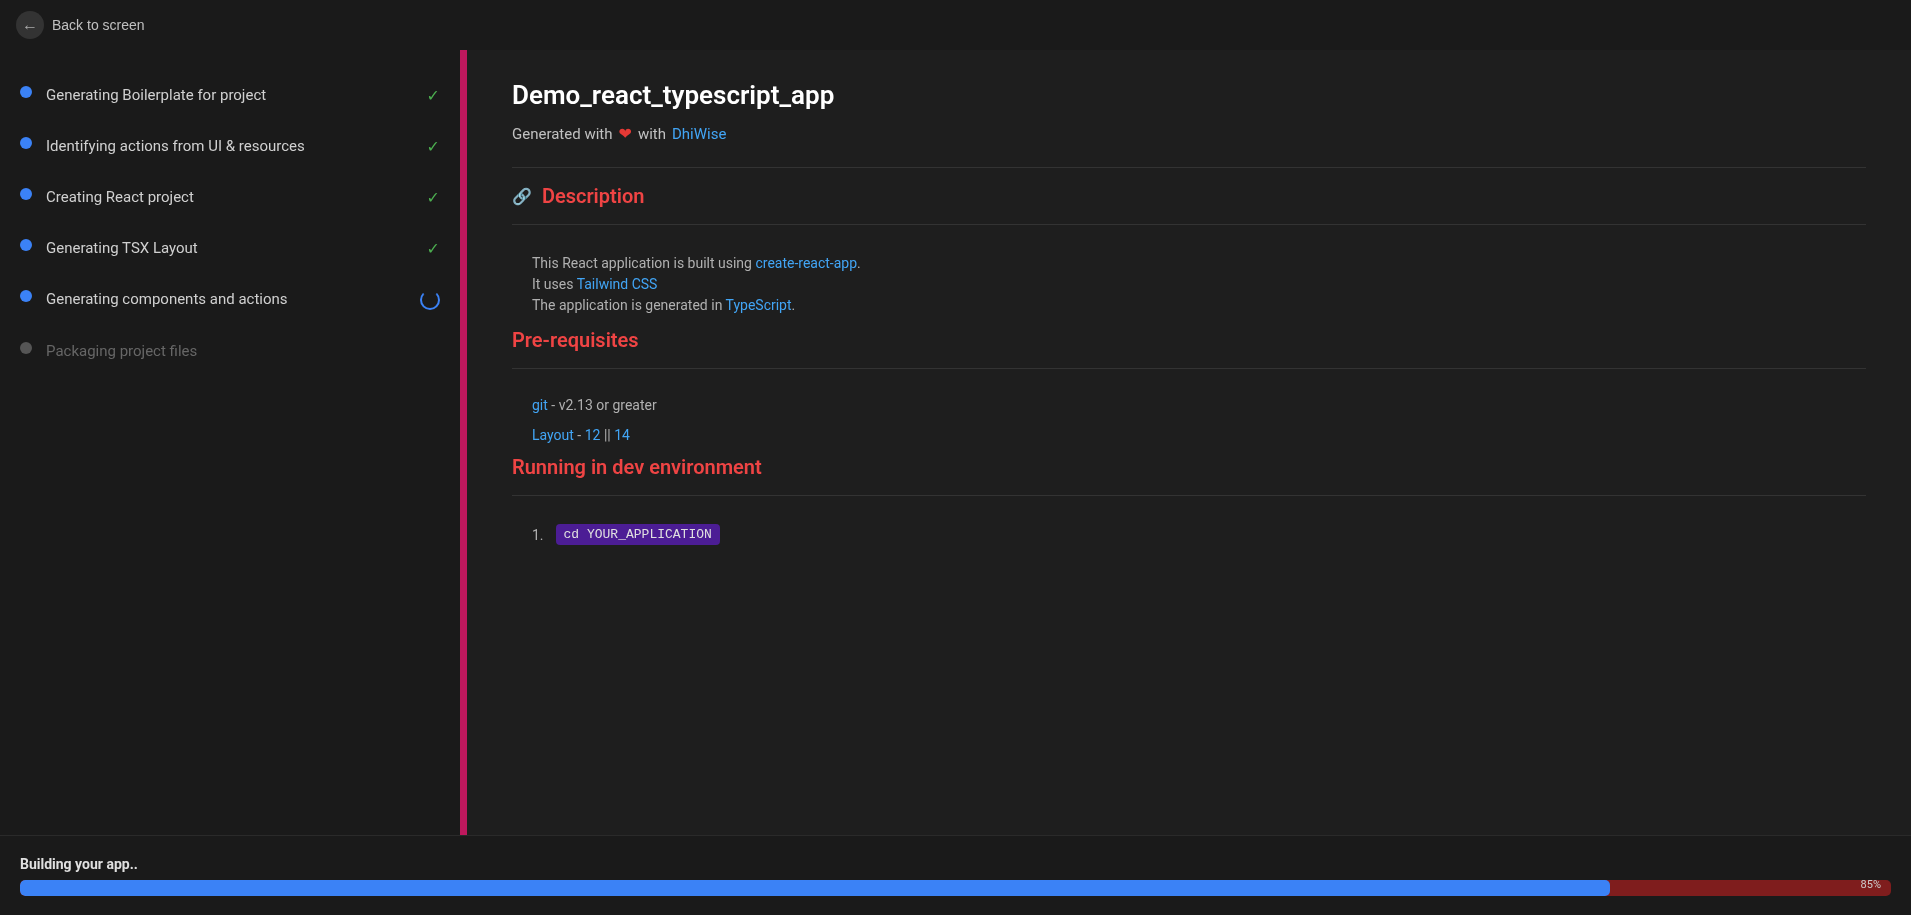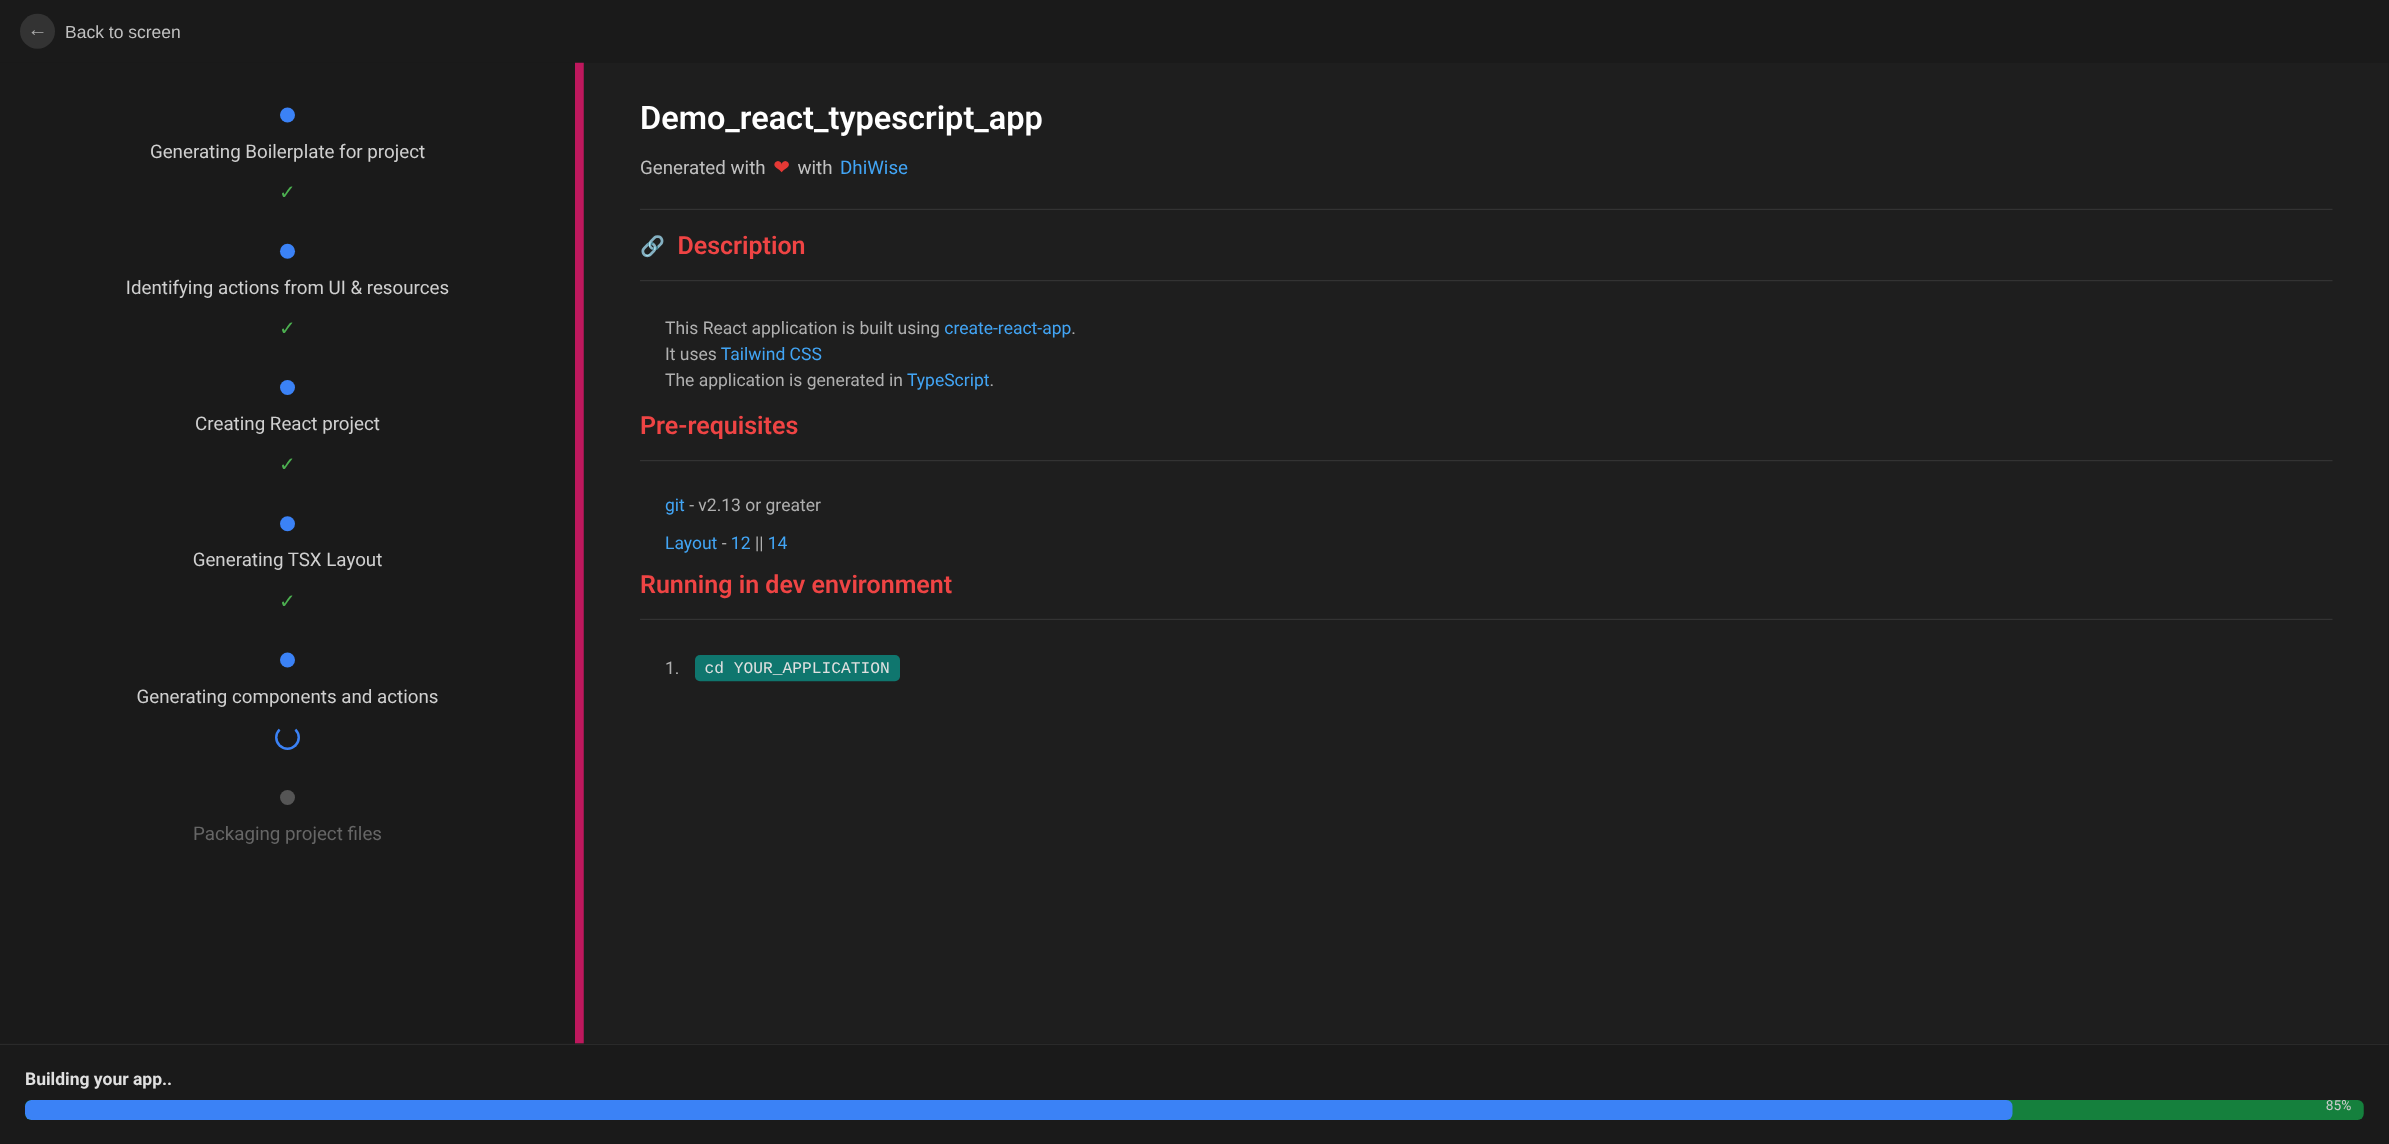--- a/index.html
+++ b/index.html
@@ -63,25 +63,23 @@
       min-width: 460px;
       background-color: #1a1a1a;
       padding: 20px 0;
       display: flex;
       flex-direction: column;
       gap: 0;
     }
 
     .step-item {
       display: flex;
-      align-items: center;
       gap: 14px;
       padding: 16px 20px;
       position: relative;
-      flex-direction: column;
     }
 
     .step-dot {
       width: 12px;
       height: 12px;
       border-radius: 50%;
       background-color: #3b82f6;
       flex-shrink: 0;
     }
 
@@ -207,21 +205,21 @@
 
     .code-item {
       display: flex;
       align-items: center;
       gap: 12px;
       font-size: 14px;
       color: #b0b0b0;
     }
 
     .code-snippet {
-      background-color: #0f766e;
+      background-color: #4c1d95;
       color: #e0e0e0;
       padding: 3px 8px;
       border-radius: 4px;
       font-family: 'Courier New', monospace;
       font-size: 13px;
     }
 
     
     .bottom-bar {
       height: 80px;
@@ -236,21 +234,21 @@
 
     .building-text {
       font-size: 14px;
       color: #e0e0e0;
       font-weight: 700;
     }
 
     .progress-container {
       width: 100%;
       height: 16px;
-      background-color: #15803d;
+      background-color: #7f1d1d;
       border-radius: 5px;
       overflow: hidden;
       position: relative;
     }
 
     .progress-bar {
       height: 100%;
       background-color: #3b82f6;
       border-radius: 5px;
       transition: width 0.3s;

